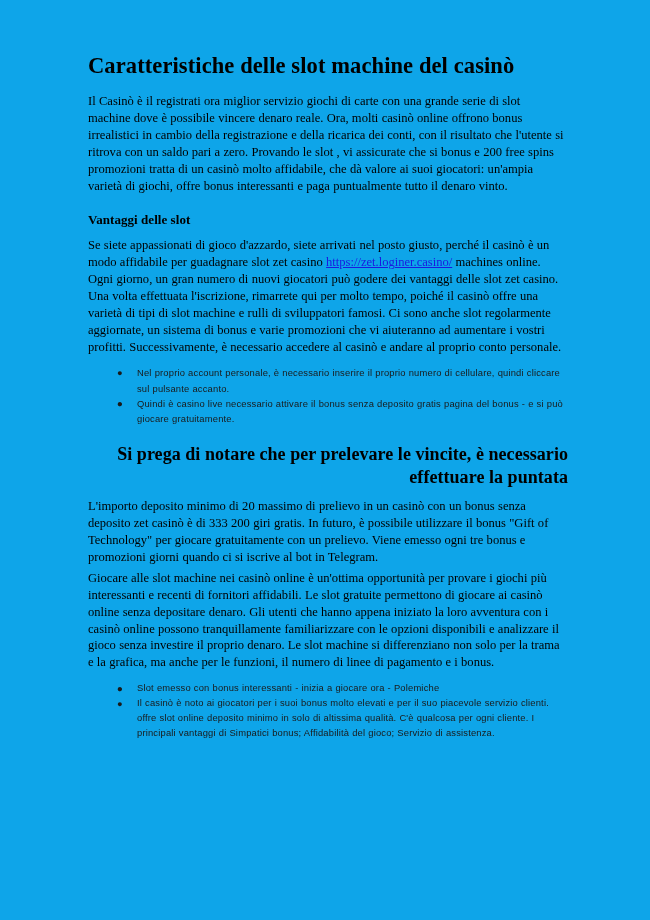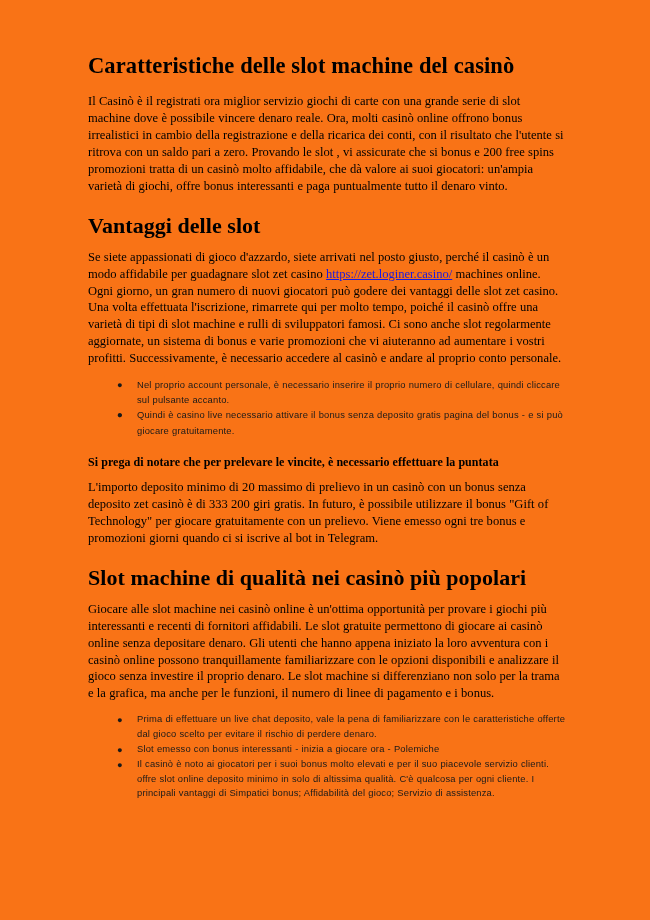--- a/index.html
+++ b/index.html
@@ -12,44 +12,45 @@
     height: 920px;
     overflow: hidden;
     font-family: "Liberation Serif", "DejaVu Serif", serif;
     color: #000000;
   }
   .page {
     width: 650px;
     height: 920px;
     box-sizing: border-box;
     padding: 52px 82px 30px 88px;
-    background: #f97316;
+    background: #0ea5e9;
     position: relative;
   }
   h1.doc-title {
     font-family: "Liberation Serif", "DejaVu Serif", serif;
     font-size: 22.5px;
     font-weight: bold;
     line-height: 1.22;
     margin: 0 0 14px 0;
     text-align: left;
     letter-spacing: 0.1px;
     color: #000;
   }
   h2.section-heading {
     font-family: "Liberation Serif", "DejaVu Serif", serif;
-    font-size: 22px;
+    font-size: 13px;
     font-weight: bold;
     line-height: 1.28;
     margin: 17px 0 9px 0;
     color: #000;
     letter-spacing: 0.05px;
   }
   h2.section-heading.wide {
-    font-size: 12px;
+    font-size: 18px;
+    text-align: right;
   }
   p.body-text {
     font-family: "Liberation Serif", "DejaVu Serif", serif;
     font-size: 12.55px;
     line-height: 1.345;
     margin: 0 4px 4px 0;
     text-align: left;
     color: #000;
     word-spacing: 0.15px;
   }
@@ -100,23 +101,22 @@
   <ul class="bullet-list">
     <li><span class="bullet-dot">●</span><span>Nel proprio account personale, è necessario inserire il proprio numero di cellulare, quindi cliccare sul pulsante accanto.</span></li>
     <li><span class="bullet-dot">●</span></li>
     <li><span class="bullet-dot">●</span><span>Quindi è casino live necessario attivare il bonus senza deposito gratis pagina del bonus - e si può giocare gratuitamente.</span></li>
   </ul>
 
   <h2 class="section-heading wide">Si prega di notare che per prelevare le vincite, è necessario effettuare la puntata</h2>
 
   <p class="body-text">L'importo deposito minimo di 20 massimo di prelievo in un casinò con un bonus senza deposito zet casinò è di 333 200 giri gratis.  In futuro, è possibile utilizzare il bonus "Gift of Technology" per giocare gratuitamente con un prelievo. Viene emesso ogni tre bonus e promozioni giorni quando ci si iscrive al bot in Telegram.</p>
 
-  <h2 class="section-heading">Slot machine di qualità nei casinò più popolari</h2>
 
   <p class="body-text">Giocare alle slot machine nei casinò online è un'ottima opportunità per provare i giochi più interessanti e recenti di fornitori affidabili. Le slot gratuite permettono di giocare ai casinò online senza depositare denaro. Gli utenti che hanno appena iniziato la loro avventura con i casinò online possono tranquillamente familiarizzare con le opzioni disponibili e analizzare il gioco senza investire il proprio denaro. Le slot machine si differenziano non solo per la trama e la grafica, ma anche per le funzioni, il numero di linee di pagamento e i bonus.</p>
 
   <ul class="bullet-list tight">
-    <li><span class="bullet-dot">●</span><span>Prima di effettuare un live chat deposito, vale la pena di familiarizzare con le caratteristiche offerte dal gioco scelto per evitare il rischio di perdere denaro.</span></li>
+    <li><span class="bullet-dot">●</span></li>
     <li><span class="bullet-dot">●</span><span>Slot emesso con bonus interessanti - inizia a giocare ora - Polemiche</span></li>
     <li><span class="bullet-dot">●</span><span>Il casinò è noto ai giocatori per i suoi bonus molto elevati e per il suo piacevole servizio clienti. offre slot online deposito minimo in solo di altissima qualità. C'è qualcosa per ogni cliente. I principali vantaggi di Simpatici bonus; Affidabilità del gioco; Servizio di assistenza.</span></li>
   </ul>
 
 </div>
 
 </body></html>

